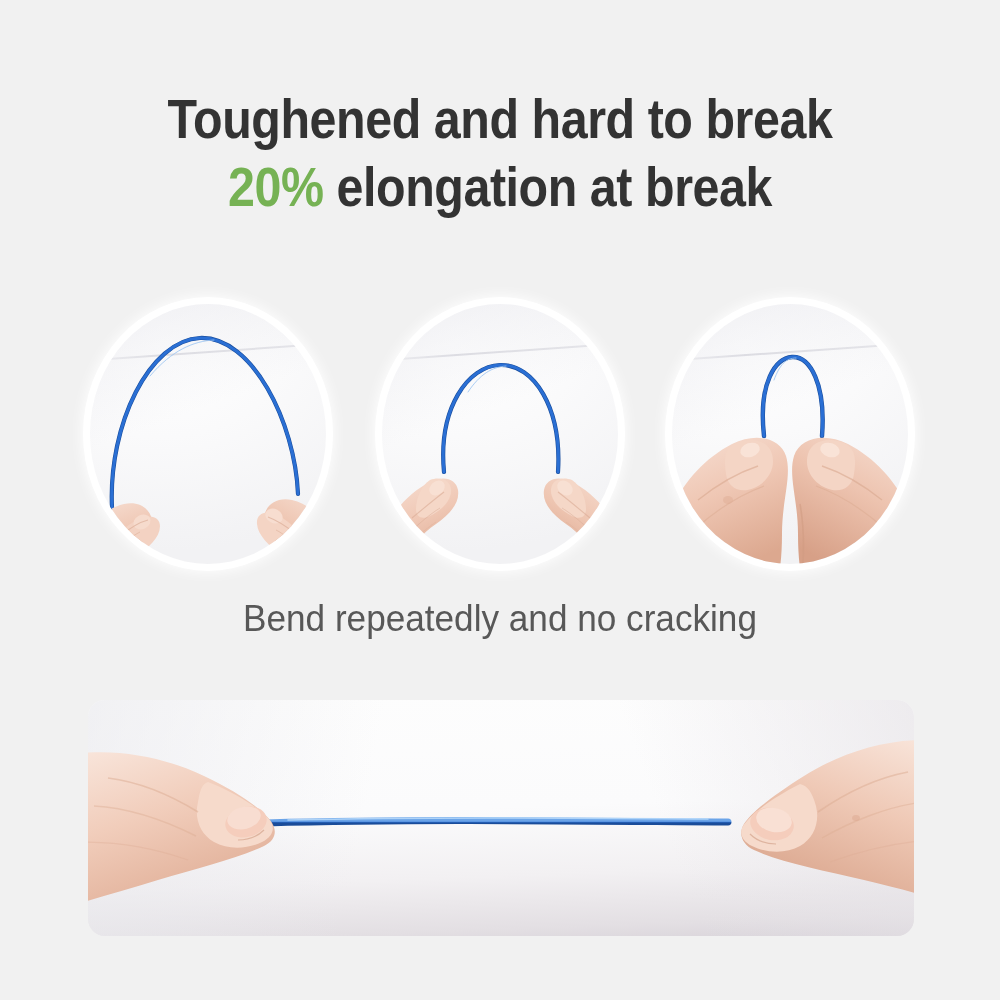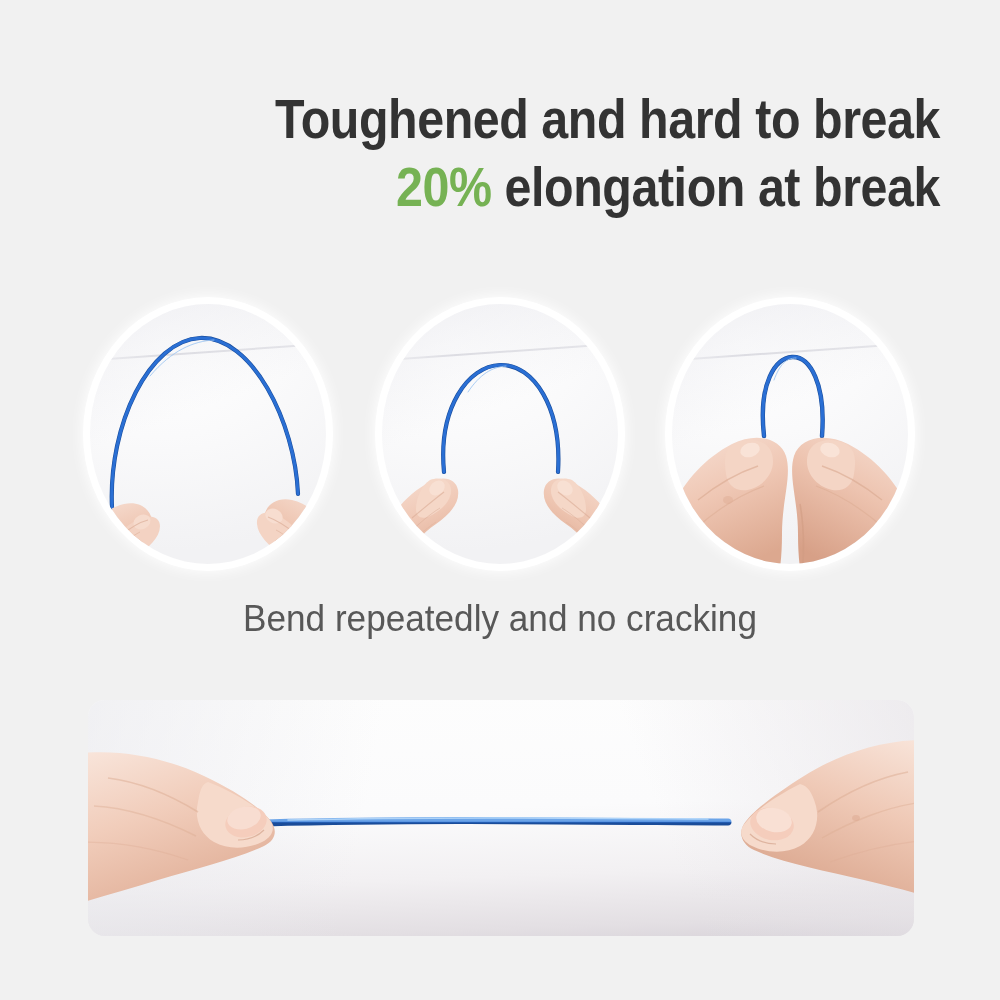--- a/index.html
+++ b/index.html
@@ -15,21 +15,21 @@
     font-family: "Liberation Sans", sans-serif;
     -webkit-font-smoothing: antialiased;
   }
 
   
   .headline {
     position: absolute;
     left: 0;
     top: 92px;
     width: 1000px;
-    text-align: right;
+    text-align: center;
     line-height: 1.0;
   }
   .headline-line {
     display: block;
     font-family: "Liberation Sans", sans-serif;
     font-weight: 700;
     font-size: 55px;
     letter-spacing: -0.5px;
     color: #333333;
     transform: scaleX(0.88);

